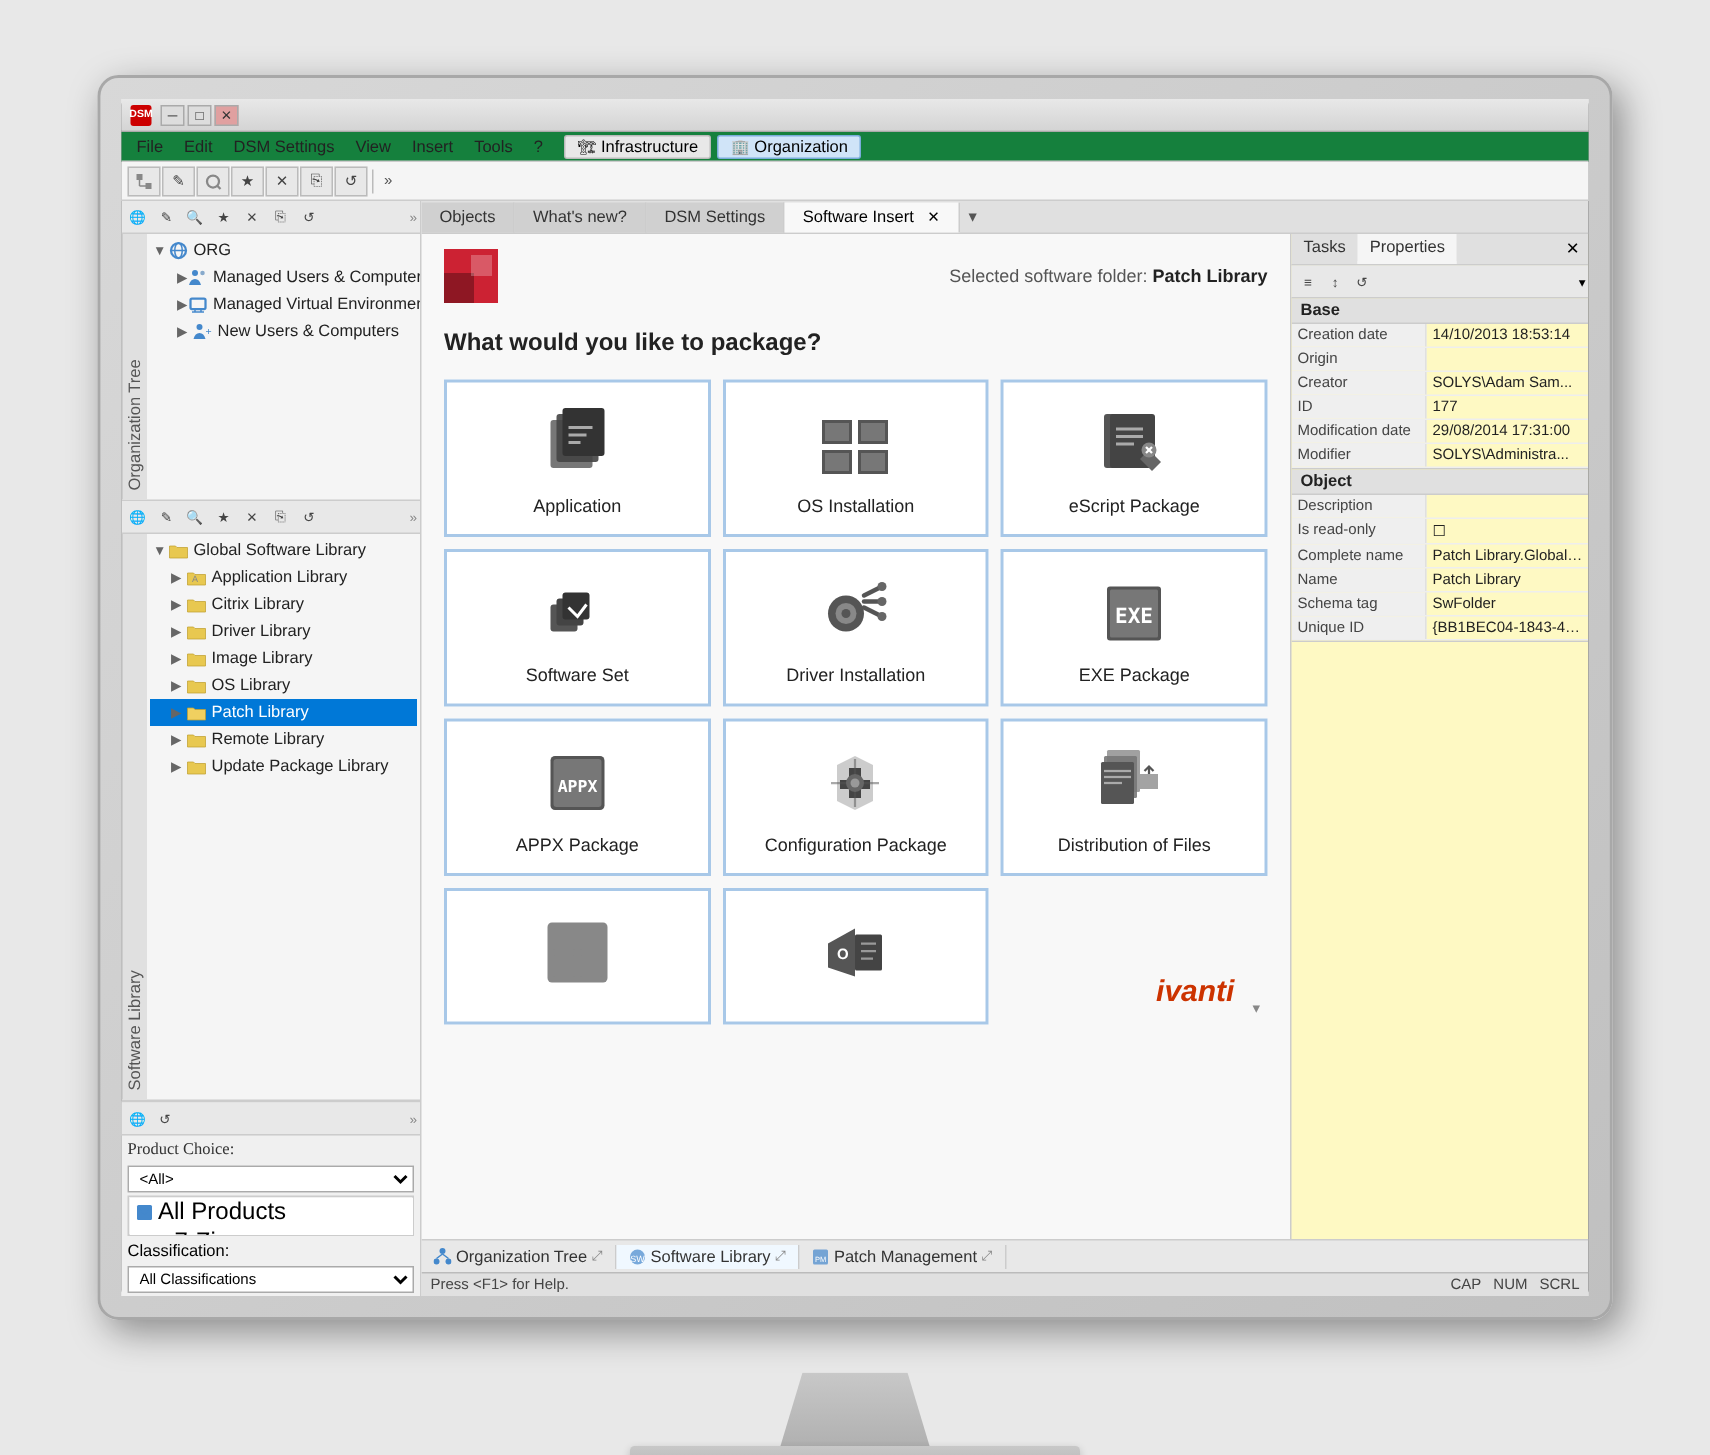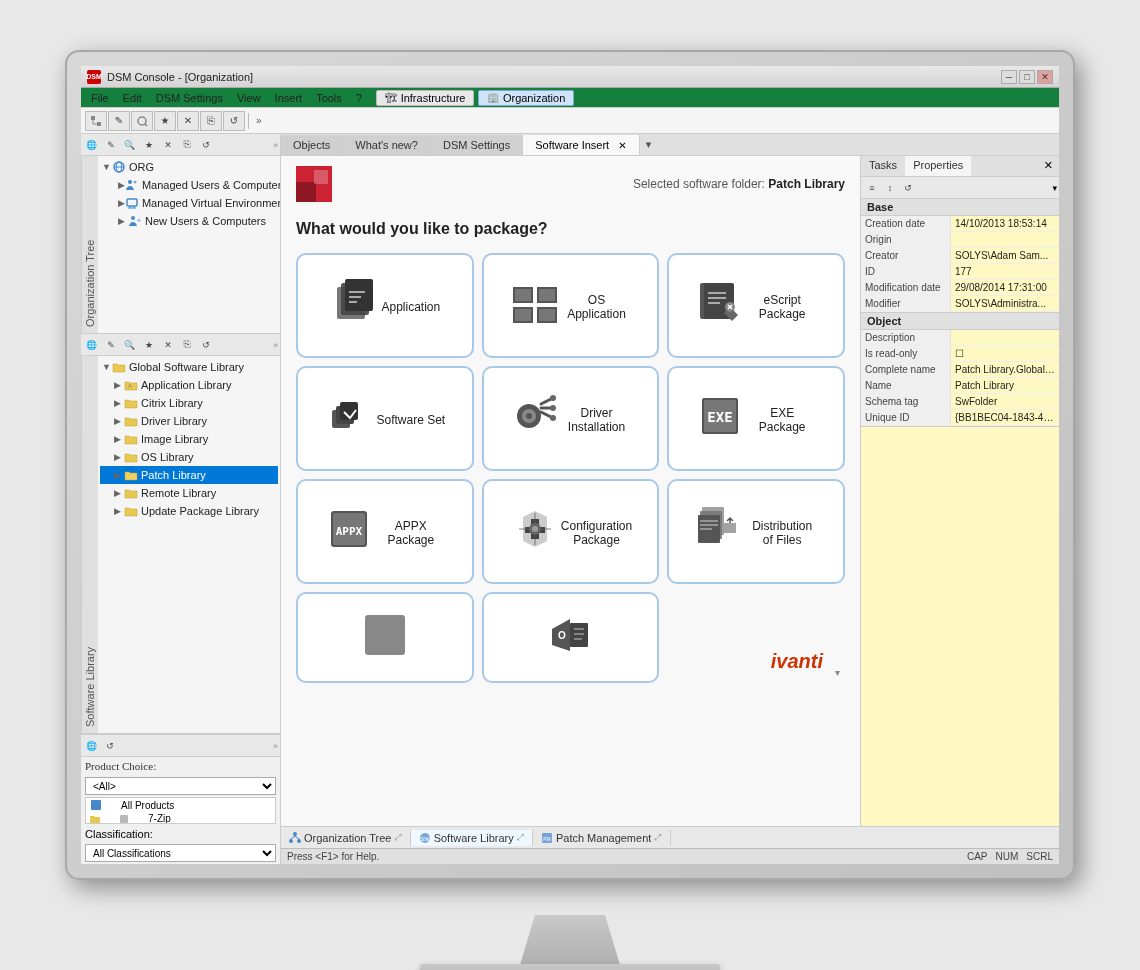--- a/index.html
+++ b/index.html
@@ -308,22 +308,23 @@
     .package-grid {
       display: grid;
       grid-template-columns: repeat(3, 1fr);
       gap: 8px;
       margin-bottom: 8px;
     }
 
     .package-tile {
       background: white;
       border: 2px solid #a8c8e8;
-      border-radius: 10px;
-      display: flex;
+      border-radius: 0;
+      display: flex;
+      flex-direction: column;
       align-items: center;
       justify-content: center;
       padding: 15px 25px 12px;
       cursor: pointer;
       min-height: 105px;
       transition: background 0.1s;
     }
 
     .package-icon {
       width: 52px;
@@ -467,23 +468,23 @@
       overflow-y: auto;
       border: 1px solid #ccc;
       margin: 0 4px 2px;
       background: white;
     }
 
     .patch-list-item {
       display: flex;
       align-items: center;
       padding: 1px 4px;
-      font-size: 10px;
+      font-size: 16px;
       cursor: pointer;
-      gap: 19px;
+      gap: 3px;
     }
 
     
     .bottom-nav {
       height: 22px;
       background: #e8e8e8;
       border-top: 1px solid #ccc;
       display: flex;
       align-items: center;
       flex-shrink: 0;
@@ -567,21 +568,20 @@
   <div style="position:absolute; top:0; left:20px; right:20px; bottom:40px; background:linear-gradient(135deg,#d8d8d8,#c0c0c0); border-radius:14px; border:2px solid #a8a8a8; box-shadow:6px 8px 25px rgba(0,0,0,0.4);">
 
     <div style="position:absolute; top:14px; left:14px; right:14px; bottom:14px; background:#111; border-radius:4px; box-shadow:inset 0 0 10px rgba(0,0,0,0.8);">
 
       <div class="app-window">
 
         <div class="title-bar">
           <div class="title-bar-icon">
             <span style="font-size:7px;font-weight:bold;color:white;">DSM</span>
           </div>
-          <span class="title-bar-text">DSM Console - [Organization]</span>
           <div class="title-bar-controls">
             <div class="title-btn">─</div>
             <div class="title-btn">□</div>
             <div class="title-btn" style="background:#e0a0a0;">✕</div>
           </div>
         </div>
 
         <div class="menu-bar">
           <span class="menu-item">File</span>
           <span class="menu-item">Edit</span>
@@ -855,21 +855,21 @@
                         <rect x="4" y="10" width="20" height="16" fill="#555"></rect>
                         <rect x="28" y="10" width="20" height="16" fill="#555"></rect>
                         <rect x="4" y="30" width="20" height="16" fill="#555"></rect>
                         <rect x="28" y="30" width="20" height="16" fill="#555"></rect>
                         <rect x="6" y="12" width="16" height="12" fill="#aaa" opacity="0.4"></rect>
                         <rect x="30" y="12" width="16" height="12" fill="#aaa" opacity="0.4"></rect>
                         <rect x="6" y="32" width="16" height="12" fill="#aaa" opacity="0.4"></rect>
                         <rect x="30" y="32" width="16" height="12" fill="#aaa" opacity="0.4"></rect>
                       </svg>
                     </div>
-                    <span class="package-label">OS Application</span>
+                    <span class="package-label">OS Installation</span>
                   </div>
 
                   <div class="package-tile">
                     <div class="package-icon">
                       <svg width="52" height="52" viewBox="0 0 52 52">
                         <rect x="6" y="6" width="30" height="36" rx="2" fill="#555"></rect>
                         <rect x="10" y="6" width="30" height="36" rx="2" fill="#444"></rect>
                         <path d="M14 16 L32 16" stroke="#aaa" stroke-width="2"></path>
                         <path d="M14 21 L32 21" stroke="#aaa" stroke-width="2"></path>
                         <path d="M14 26 L26 26" stroke="#aaa" stroke-width="2"></path>

